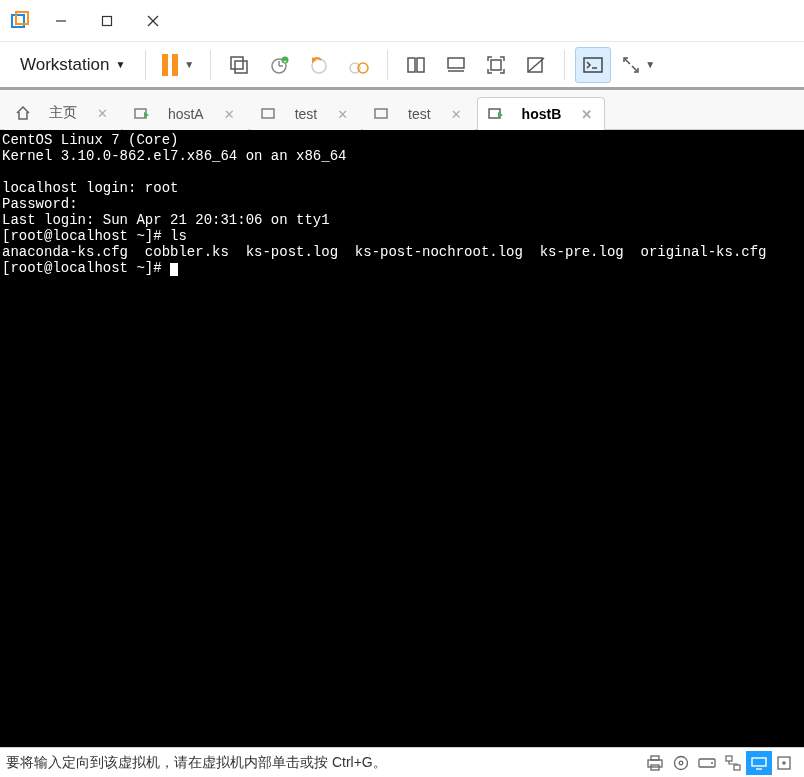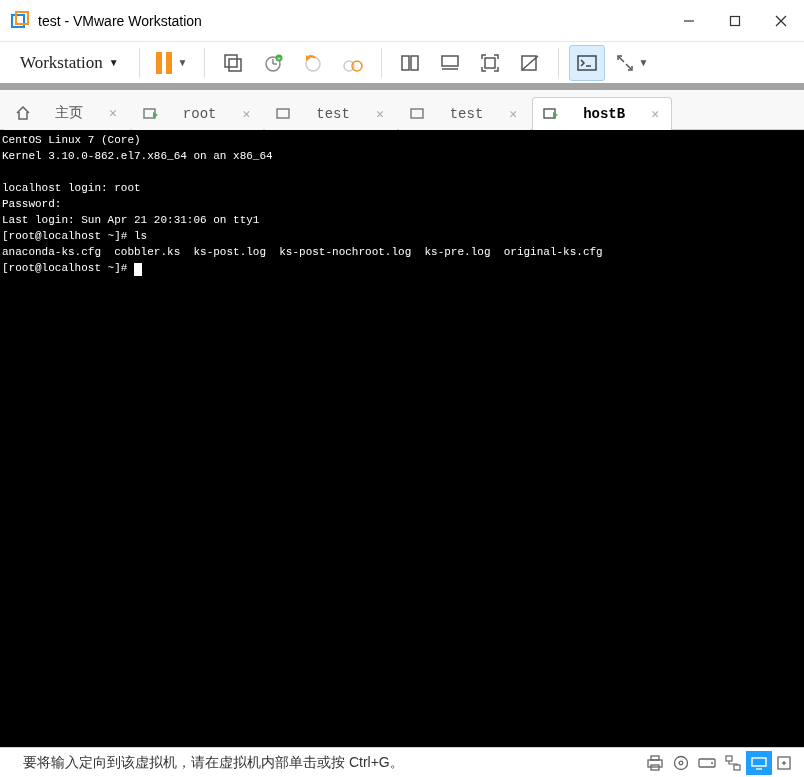--- a/index.html
+++ b/index.html
@@ -35,22 +35,21 @@
     display: flex; align-items: center; justify-content: center;
     font-size: 14px; color:#333;
   }
   
   .toolbar {
     height: 48px;
     display: flex;
     align-items: center;
     padding: 0 10px;
     gap: 4px;
-    border-bottom: 7px solid #a3a3a3;
-    font-family: Liberation Serif, serif;
+    border-bottom: 3px solid #a3a3a3;
   }
   .menu-btn {
     display: flex; align-items: center;
     padding: 6px 10px;
     font-size: 17px;
     color: #222;
     border-radius: 3px;
     gap:6px;
   }
   .tb-sep {
@@ -70,85 +69,83 @@
     background:#f8f8f8;
     border-bottom:1px solid #cfcfcf;
     display:flex;
     align-items:flex-end;
     padding-left:4px;
     height:40px;
   }
   .tab {
     display:flex;align-items:center;
     padding:8px 10px;
-    gap:24px;
+    gap:18px;
     font-size:14px;
     color:#555;
     border:1px solid transparent;
     border-bottom:none;
     margin-right:2px;
     position:relative;
     top:1px;
     background:#f8f8f8;
-    font-family:Liberation Mono, monospace;
   }
   .tab.active {
     background:#fff;
     border-color:#cfcfcf;
     color:#000;
     font-weight:600;
     border-top-left-radius:4px;
     border-top-right-radius:4px;
   }
   .tab .close { color:#aaa; font-size:13px; padding:0 2px;}
   .tab-home-icon { font-size:14px;}
   .vm-icon { display:inline-flex; width:16px;height:14px;}
   
   .terminal {
     flex:1;
     background:#000;
     color:#fff;
     font-family: "Consolas","Courier New",monospace;
-    font-size:11px;
+    font-size:14px;
     line-height:16px;
     padding:2px 2px;
     white-space:pre;
     overflow:hidden;
   }
   .cursor {
     display:inline-block;width:8px;height:13px;background:#fff;vertical-align:bottom;
   }
   
   .statusbar {
     height:30px;
     display:flex;
     align-items:center;
     padding:0 6px;
     font-size:14px;
     border-top:1px solid #d0d0d0;
     color:#333;
   }
-  .statusbar .msg{flex:1;margin-left:17px;}
+  .statusbar .msg{flex:1;}
   .statusbar .sicon{
     width:26px;height:24px;display:flex;align-items:center;justify-content:center;color:#555;
   }
   .arrow-d { font-size:10px;}
   svg { display:block; }
 </style>
 </head>
 <body>
 
 <div class="titlebar">
   <span class="app-icon">
     <svg width="20" height="20" viewBox="0 0 20 20">
       <rect x="2" y="4" width="12" height="12" fill="none" stroke="#1e88e5" stroke-width="2"></rect>
       <rect x="6" y="1" width="12" height="12" fill="none" stroke="#f7931e" stroke-width="2"></rect>
     </svg>
   </span>
-  <span class="title">test - VMware Workstation</span>
   <div class="win-controls">
     <div class="win-btn">
       <svg width="12" height="12">
           <line x1="1" y1="6" x2="11" y2="6" stroke="#333" stroke-width="1.2"></line>
         </svg>
     </div>
     <div class="win-btn">
       <svg width="12" height="12">
           <rect x="1.5" y="1.5" width="9" height="9" fill="none" stroke="#333" stroke-width="1.2"></rect>
         </svg>
@@ -262,21 +259,21 @@
     <span>主页</span>
     <span class="close">✕</span>
   </div>
   <div class="tab">
     <span class="vm-icon">
       <svg width="16" height="14" viewBox="0 0 16 14">
           <rect x="1" y="2" width="11" height="9" fill="none" stroke="#777" stroke-width="1.4"></rect>
           <polygon points="10,5 15,8 10,11" fill="#4caf50"></polygon>
         </svg>
     </span>
-    <span>root</span>
+    <span>hostA</span>
     <span class="close">✕</span>
   </div>
   <div class="tab">
     <span class="vm-icon">
       <svg width="16" height="14" viewBox="0 0 16 14">
           <rect x="1" y="2" width="12" height="9" fill="none" stroke="#777" stroke-width="1.4"></rect>
         </svg>
     </span>
     <span>test</span>
     <span class="close">✕</span>

